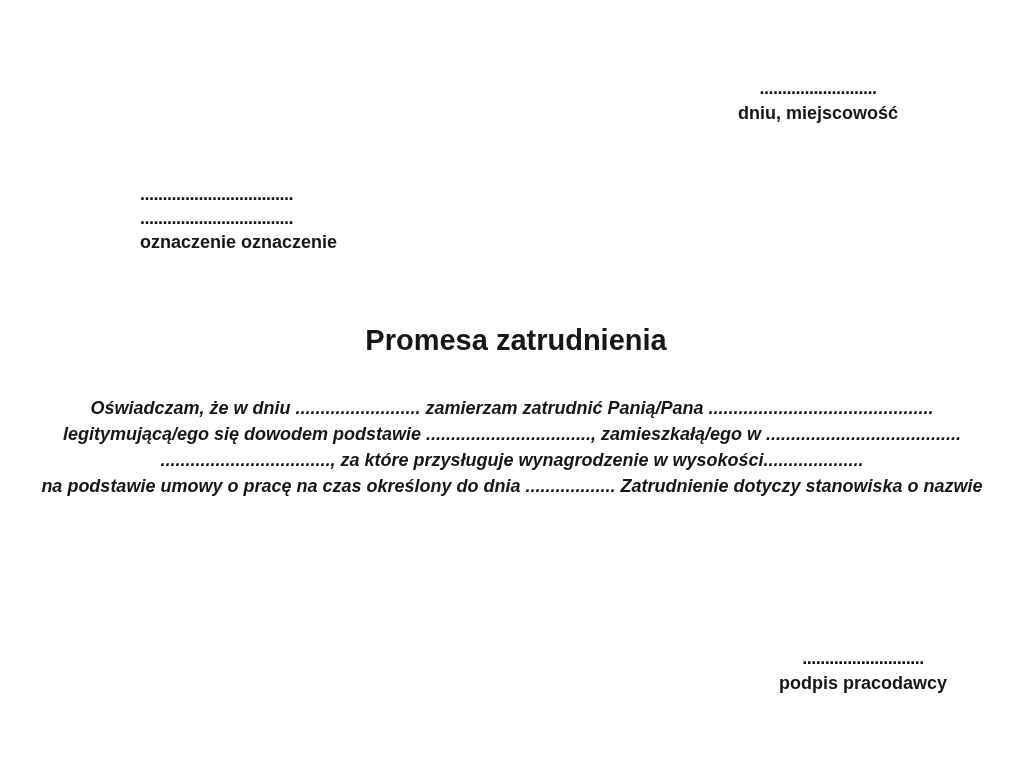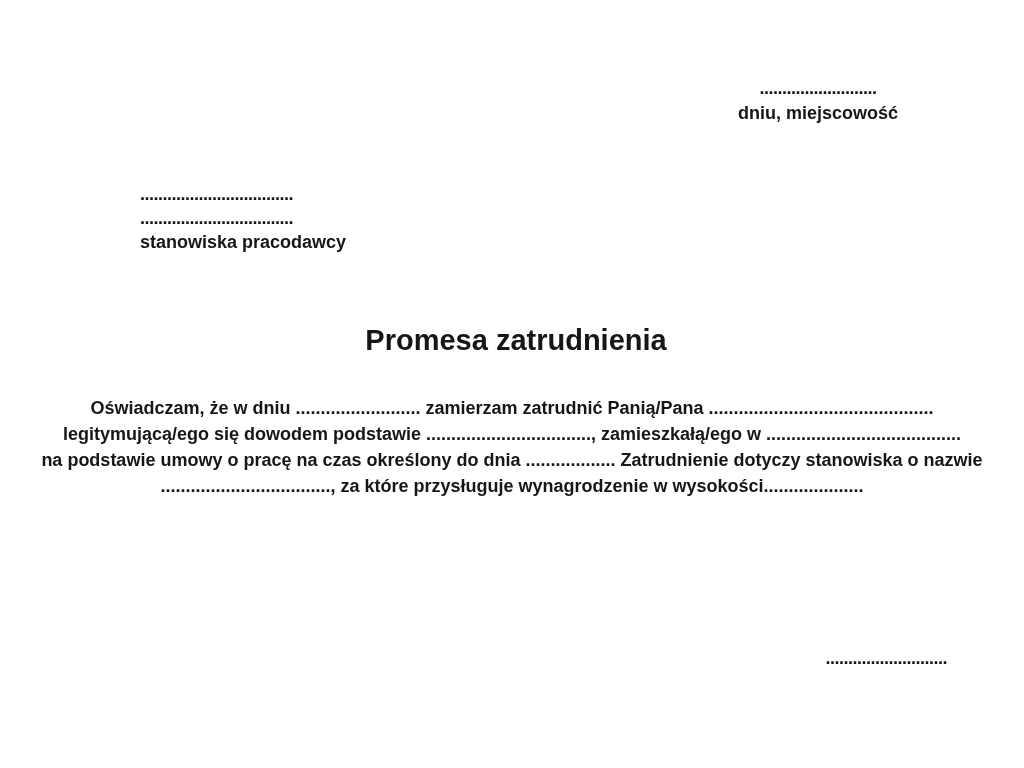--- a/index.html
+++ b/index.html
@@ -49,20 +49,21 @@
     position: absolute;
     top: 395px;
     left: 0;
     width: 100%;
     text-align: center;
     font-size: 18px;
     line-height: 26px;
   }
   .body-text .line {
     white-space: nowrap;
+    font-style: italic;
   }
   .signature-block {
     position: absolute;
     top: 646px;
     right: 77px;
     text-align: center;
     font-size: 18px;
     line-height: 25px;
   }
   .dots {
@@ -75,29 +76,30 @@
 <div class="page">
 
   <div class="date-block">
     <div class="dots">..........................</div>
     <div>dniu, miejscowość</div>
   </div>
 
   <div class="employer-block">
     <div class="dots">..................................</div>
     <div class="dots">..................................</div>
-    <div>stanowiska pracodawcy</div>
+    <div>oznaczenie oznaczenie</div>
   </div>
 
   <h1 class="doc-title">Promesa zatrudnienia</h1>
 
   <div class="body-text">
     <div class="line">Oświadczam, że w dniu ......................... zamierzam zatrudnić Panią/Pana .............................................</div>
     <div class="line">legitymującą/ego się dowodem podstawie ................................., zamieszkałą/ego w .......................................</div>
+    <div class="line">.................................., za które przysługuje wynagrodzenie w wysokości....................</div>
     <div class="line">na podstawie umowy o pracę na czas określony do dnia .................. Zatrudnienie dotyczy stanowiska o nazwie</div>
-    <div class="line">.................................., za które przysługuje wynagrodzenie w wysokości....................</div>
   </div>
 
   <div class="signature-block">
     <div class="dots">...........................</div>
+    <div>podpis pracodawcy</div>
   </div>
 
 </div>
 
 </body></html>

